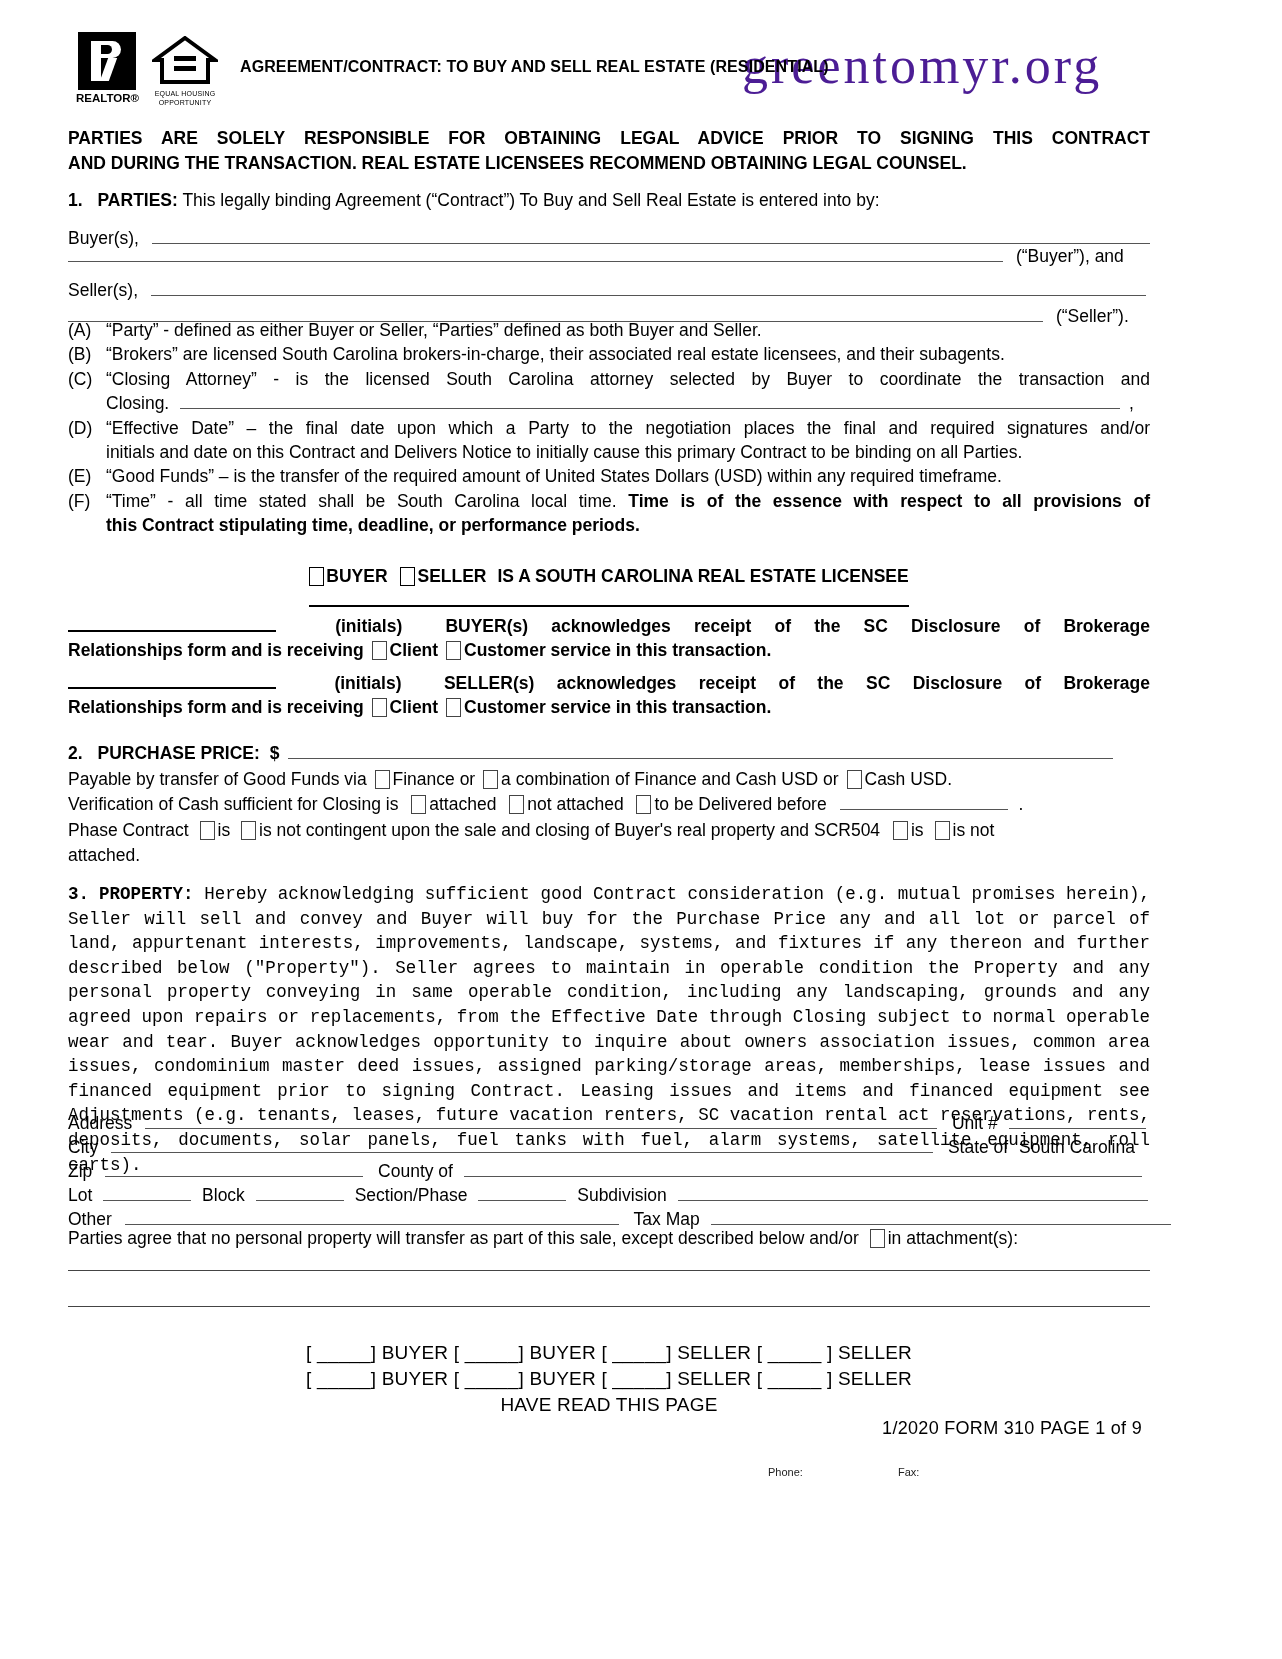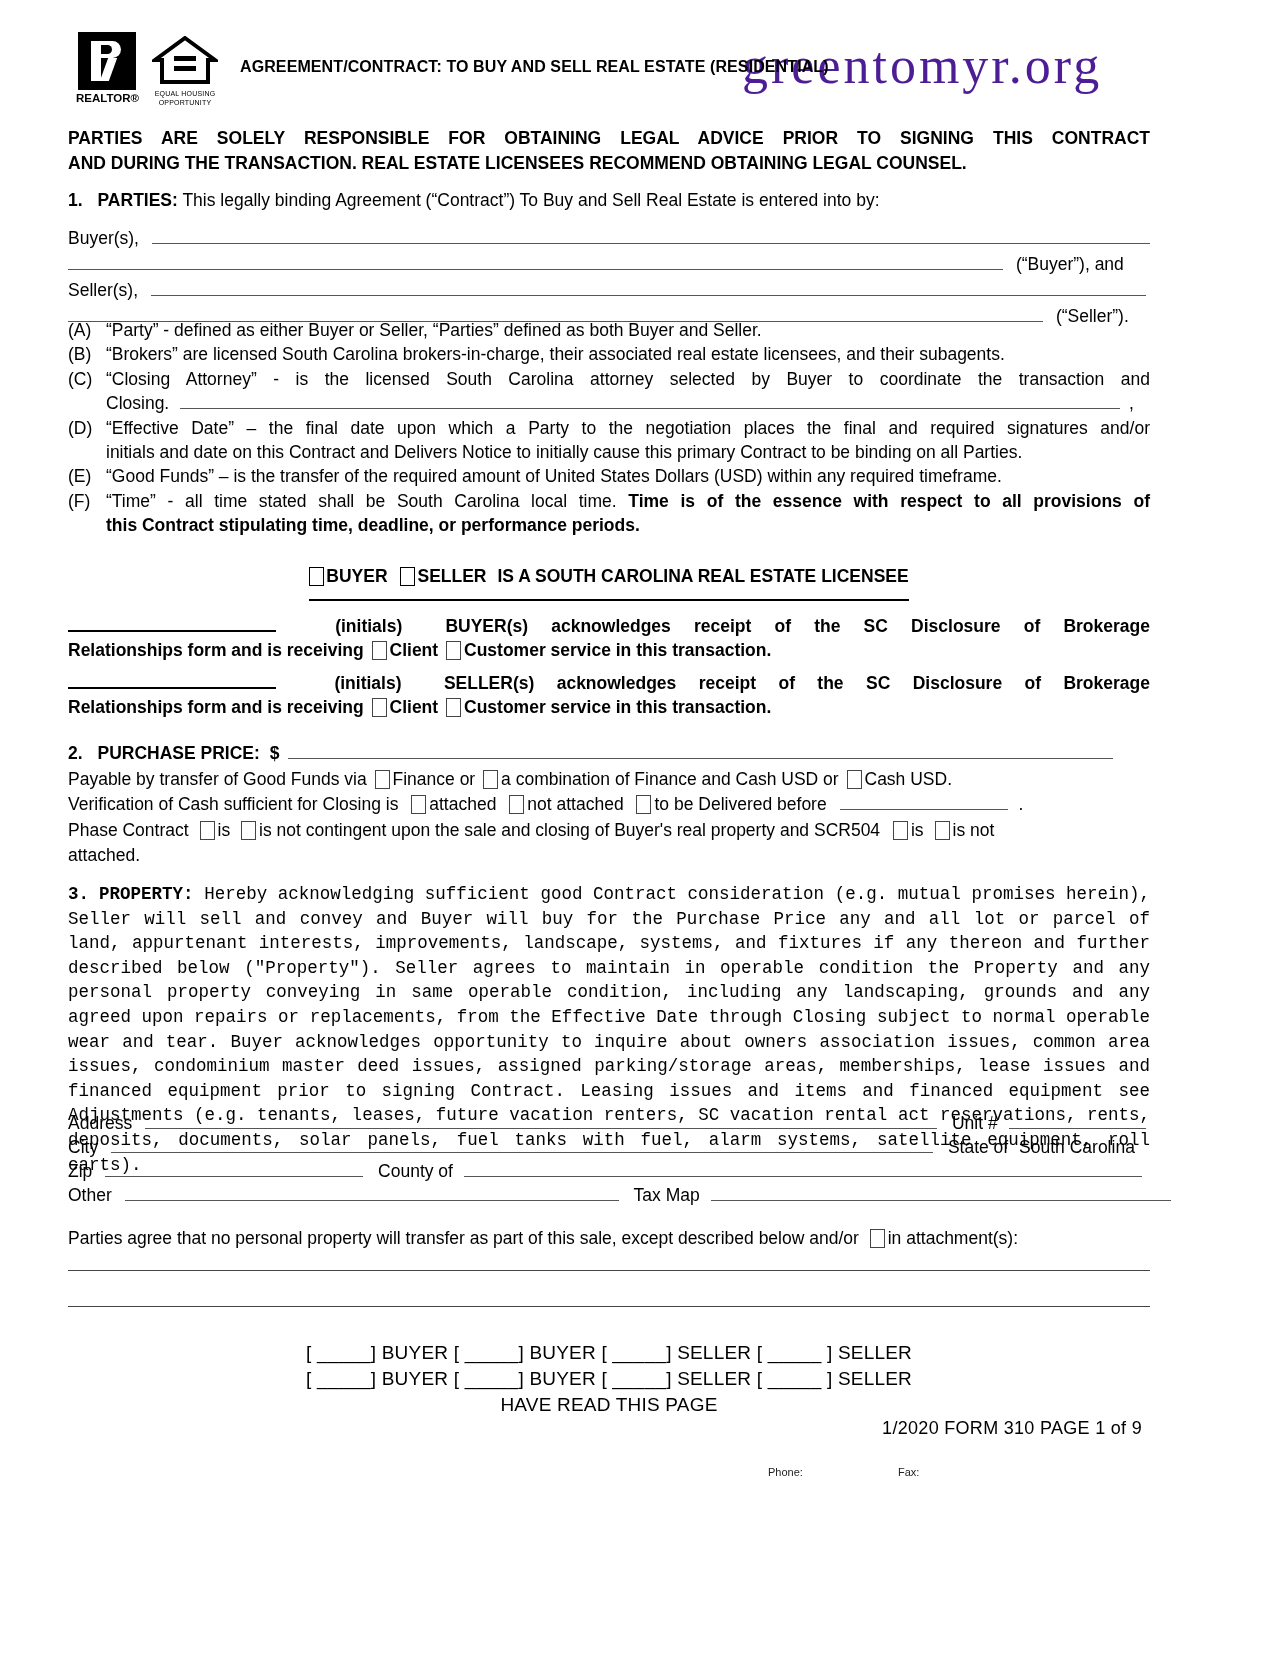--- a/index.html
+++ b/index.html
@@ -208,21 +208,21 @@
     left: 0;
     top: 566px;
     width: 1082px;
     text-align: center;
     font-size: 17.5px;
     font-weight: bold;
   }
   .licensee-inner {
     display: inline-block;
     border-bottom: 2px solid #000;
-    padding-bottom: 12px;
+    padding-bottom: 18px;
   }
   .cbx {
     display: inline-block;
     width: 15px;
     height: 19px;
     border: 1.4px solid #000;
     vertical-align: -4px;
     margin: 0 2px 0 0;
     background: #fff;
     box-sizing: border-box;
@@ -381,21 +381,21 @@
     <div class="sec1">
       <span class="sec-num">1.</span>
       <b style="margin-left:10px">PARTIES:</b>
       <span>This legally binding Agreement (“Contract”) To Buy and Sell Real Estate is entered into by:</span>
     </div>
 
     <div class="fieldrow" style="left:0; top:226px;">
       <span>Buyer(s),</span>
       <span class="rule" style="width:998px; margin-left:8px;"></span>
     </div>
-    <div class="fieldrow" style="left:0; top:252px;">
+    <div class="fieldrow" style="left:0; top:244px;">
       <span class="rule" style="width:935px;"></span>
       <span style="margin-left:8px;">(“Buyer”),  and</span>
     </div>
 
     <div class="fieldrow" style="left:0; top:278px;">
       <span>Seller(s),</span>
       <span class="rule" style="width:995px; margin-left:8px;"></span>
     </div>
     <div class="fieldrow" style="left:0; top:304px;">
       <span class="rule" style="width:975px;"></span>
@@ -536,20 +536,30 @@
         <span style="margin-left:6px">South  Carolina</span>
       </div>
 
       <div class="pf-row">
         <span>Zip</span>
         <span class="rule" style="width:258px; margin-left:8px;"></span>
         <span style="margin-left:10px">County of</span>
         <span class="rule" style="width:678px; margin-left:6px;"></span>
       </div>
 
+      <div class="pf-row">
+        <span>Lot</span>
+        <span class="rule" style="width:88px; margin-left:6px;"></span>
+        <span style="margin-left:6px">Block</span>
+        <span class="rule" style="width:88px; margin-left:6px;"></span>
+        <span style="margin-left:6px">Section/Phase</span>
+        <span class="rule" style="width:88px; margin-left:6px;"></span>
+        <span style="margin-left:6px">Subdivision</span>
+        <span class="rule" style="width:470px; margin-left:6px;"></span>
+      </div>
 
       <div class="pf-row">
         <span>Other</span>
         <span class="rule" style="width:494px; margin-left:8px;"></span>
         <span style="margin-left:10px">Tax Map</span>
         <span class="rule" style="width:460px; margin-left:6px;"></span>
       </div>
     </div>
 
     <div class="pp-note">

